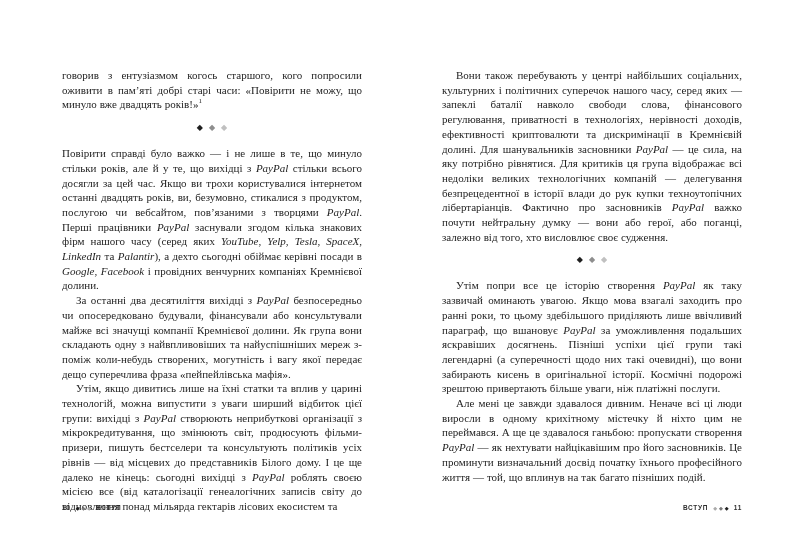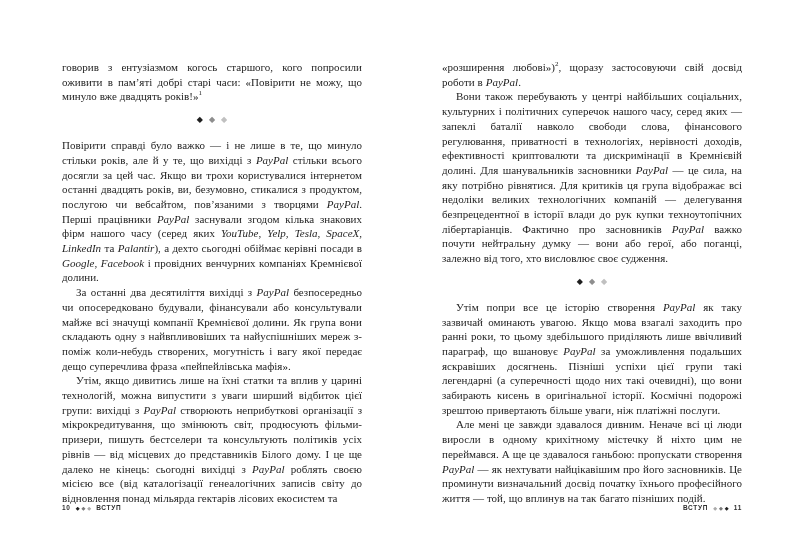--- a/index.html
+++ b/index.html
@@ -14,21 +14,21 @@
     overflow: hidden;
     font-family: "Liberation Serif", serif;
   }
   .spread {
     position: absolute;
     inset: 0;
     background: #ffffff;
   }
   .text-column {
     position: absolute;
-    top: 60px;
+    top: 68px;
     width: 300px;
     color: #242424;
     font-size: 11px;
     line-height: 14.7px;
     text-align: justify;
     hyphens: auto;
     -webkit-hyphens: auto;
   }
   .col-left  { left: 62px;  }
   .col-right { left: 442px; }
@@ -79,21 +79,20 @@
 
   <div class="text-column col-left">
       <p class="para"><span>говорив з ентузіазмом когось старшого, кого попросили оживити в пам’яті добрі старі часи: «Повірити не можу, що минуло вже двадцять років!»</span><sup>1</sup></p>
       <div class="separator"><span style="color: rgb(31, 31, 31);">◆</span><span style="color: rgb(142, 142, 142);">◆</span><span style="color: rgb(192, 192, 192);">◆</span></div>
       <p class="para"><span>Повірити справді було важко — і не лише в те, що минуло стільки років, але й у те, що вихідці з </span><i>PayPal</i><span> стільки всього досягли за цей час. Якщо ви трохи користувалися інтернетом останні двадцять років, ви, безумовно, стикалися з продуктом, послугою чи вебсайтом, пов’язаними з творцями </span><i>PayPal</i><span>. Перші працівники </span><i>PayPal</i><span> заснували згодом кілька знакових фірм нашого часу (серед яких </span><i>YouTube</i><span>, </span><i>Yelp</i><span>, </span><i>Tesla</i><span>, </span><i>SpaceX</i><span>, </span><i>LinkedIn</i><span> та </span><i>Palantir</i><span>), а дехто сьогодні обіймає керівні посади в </span><i>Google</i><span>, </span><i>Facebook</i><span> і провідних венчурних компаніях Кремнієвої долини.</span></p>
       <p class="para indent"><span>За останні два десятиліття вихідці з </span><i>PayPal</i><span> безпосередньо чи опосередковано будували, фінансували або консультували майже всі значущі компанії Кремнієвої долини. Як група вони складають одну з найвпливовіших та найуспішніших мереж з-поміж коли-небудь створених, могутність і вагу якої передає дещо суперечлива фраза «пейпейлівська мафія».</span></p>
       <p class="para indent"><span>Утім, якщо дивитись лише на їхні статки та вплив у царині технологій, можна випустити з уваги ширший відбиток цієї групи: вихідці з </span><i>PayPal</i><span> створюють неприбуткові організації з мікрокредитування, що змінюють світ, продюсують фільми-призери, пишуть бестселери та консультують політиків усіх рівнів — від місцевих до представників Білого дому. І це ще далеко не кінець: сьогодні вихідці з </span><i>PayPal</i><span> роблять своєю місією все (від каталогізації генеалогічних записів світу до відновлення понад мільярда гектарів лісових екосистем та</span></p>
     </div>
 
   <div class="text-column col-right">
-      <p class="para"><span>«розширення любові»)</span><sup>2</sup><span>, щоразу застосовуючи свій досвід роботи в </span><i>PayPal</i><span>.</span></p>
       <p class="para indent"><span>Вони також перебувають у центрі найбільших соціальних, культурних і політичних суперечок нашого часу, серед яких — запеклі баталії навколо свободи слова, фінансового регулювання, приватності в технологіях, нерівності доходів, ефективності криптовалюти та дискримінації в Кремнієвій долині. Для шанувальників засновники </span><i>PayPal</i><span> — це сила, на яку потрібно рівнятися. Для критиків ця група відображає всі недоліки великих технологічних компаній — делегування безпрецедентної в історії влади до рук купки техноутопічних лібертаріанців. Фактично про засновників </span><i>PayPal</i><span> важко почути нейтральну думку — вони або герої, або поганці, залежно від того, хто висловлює своє судження.</span></p>
       <div class="separator"><span style="color: rgb(31, 31, 31);">◆</span><span style="color: rgb(142, 142, 142);">◆</span><span style="color: rgb(192, 192, 192);">◆</span></div>
       <p class="para indent"><span>Утім попри все це історію створення </span><i>PayPal</i><span> як таку зазвичай оминають увагою. Якщо мова взагалі заходить про ранні роки, то цьому здебільшого приділяють лише ввічливий параграф, що вшановує </span><i>PayPal</i><span> за уможливлення подальших яскравіших досягнень. Пізніші успіхи цієї групи такі легендарні (а суперечності щодо них такі очевидні), що вони забирають кисень в оригінальної історії. Космічні подорожі зрештою привертають більше уваги, ніж платіжні послуги.</span></p>
       <p class="para indent"><span>Але мені це завжди здавалося дивним. Неначе всі ці люди виросли в одному крихітному містечку й ніхто цим не переймався. А ще це здавалося ганьбою: пропускати створення </span><i>PayPal</i><span> — як нехтувати найцікавішим про його засновників. Це проминути визначальний досвід початку їхнього професійного життя — той, що вплинув на так багато пізніших подій.</span></p>
     </div>
 
   <div class="page-footer footer-left">
     <span>10</span><span class="ornament"><span style="color: rgb(31, 31, 31);">◆</span><span style="color: rgb(122, 122, 122);">◆</span><span style="color: rgb(171, 171, 171);">◆</span></span><span>ВСТУП</span>
   </div>
 

